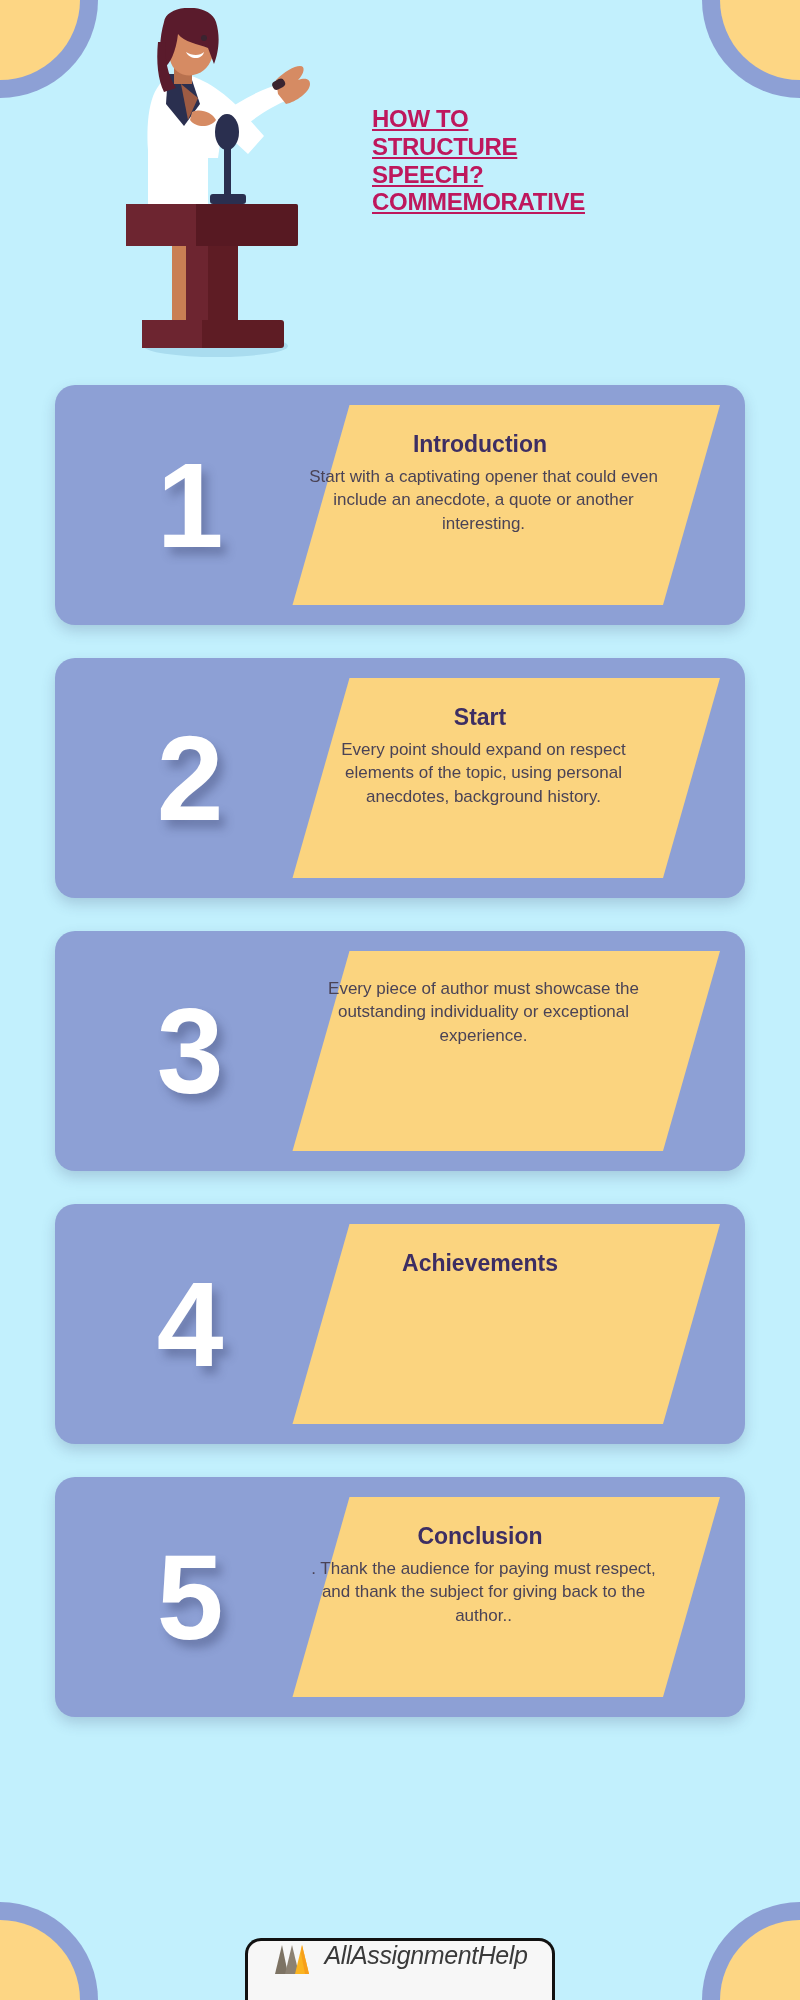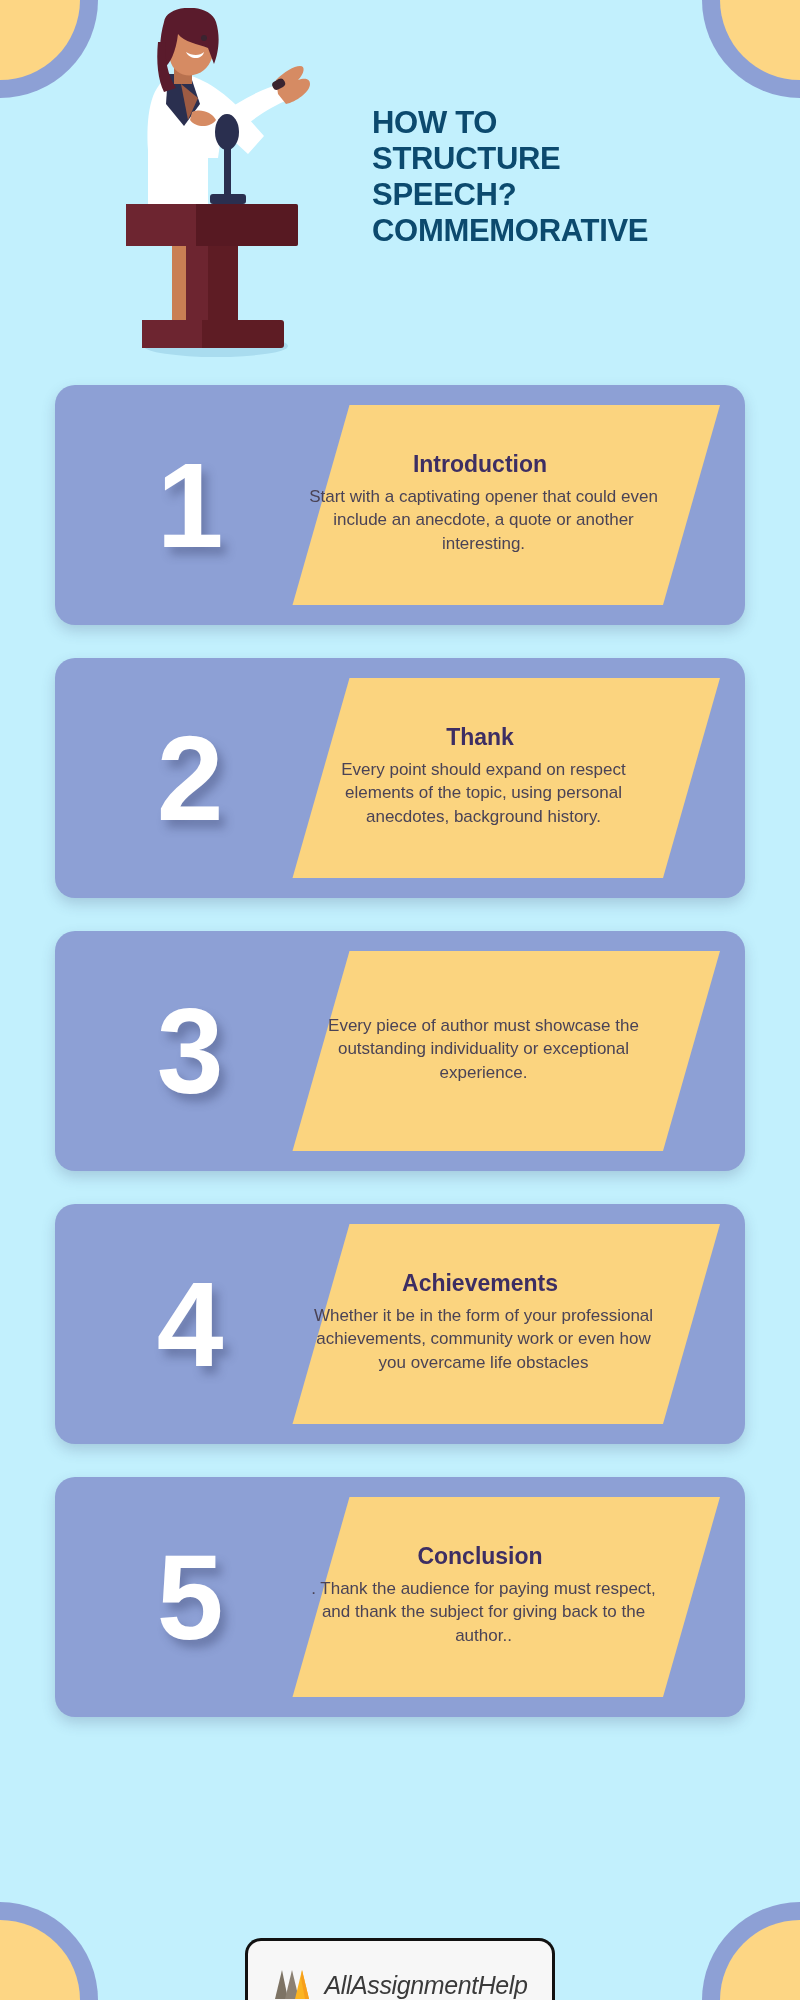--- a/index.html
+++ b/index.html
@@ -34,23 +34,24 @@
   .corner.br .ring { bottom:-98px; right:-98px; }
   .corner.br .fill { bottom:-80px; right:-80px; }
 
   
   .header {
     position:absolute; top:0; left:0; width:800px; height:372px;
   }
   .illustration { position:absolute; left:88px; top:8px; width:250px; height:350px; }
   .page-title {
     position:absolute; left:372px; top:105px; width:420px;
-    color:#0c4a6e;
-    font-size:31px; font-weight:bold; line-height:1.16;
+    color:#be185d;
+    font-size:24px; font-weight:bold; line-height:1.16;
     letter-spacing:-0.3px;
+    text-decoration:underline;
   }
   .page-title .ln { display:block; }
 
   
   .steps { position:absolute; top:385px; left:0; width:800px; }
   .step {
     position:relative;
     width:690px;
     margin:0 auto 33px auto;
     height:240px;
@@ -73,24 +74,24 @@
     position:absolute;
     left:190px; top:20px;
     width:475px; height:200px;
     background:#fbd47f;
     z-index:2;
     clip-path:polygon(22% 0, 100% 0, 88% 100%, 10% 100%);
     filter:drop-shadow(-7px 5px 7px rgba(50,45,80,0.42));
   }
   .step-content {
     position:absolute;
-    left:245px; top:27px;
+    left:245px; top:46px;
     width:360px; height:182px;
     z-index:4;
-    display:flex; flex-direction:column; align-items:center; justify-content:center;
+    display:flex; flex-direction:column; align-items:center; justify-content:flex-start;
     text-align:center;
   }
   .step-title {
     color:#3d2e63;
     font-size:23px; font-weight:bold; line-height:1.2;
     margin-bottom:6px;
   }
   .step-desc {
     color:#4a4356;
     font-size:17px; line-height:1.38;margin-left:7px;
@@ -100,21 +101,21 @@
   .footer {
     position:absolute; left:0; bottom:0; width:800px; height:90px;
     display:flex; align-items:flex-end; justify-content:center;
   }
   .footer-badge {
     width:310px; height:62px;
     background:#f7f7f7;
     border-radius:16px 16px 0 0;
     border:3px solid #111111;
     border-bottom:none;
-    display:flex; align-items:flex-end; justify-content:center;
+    display:flex; align-items:flex-start; justify-content:center;
     gap:12px;
   }
   .brand-name {
     color:#3a3a3a;
     font-size:25px; font-style:italic; font-weight:normal;
     letter-spacing:-0.4px;
   }
 </style>
 </head>
 <body>
@@ -194,41 +195,40 @@
       <div class="step-title">Introduction</div>
       <div class="step-desc">Start with a captivating opener that could even include an anecdote, a quote or another interesting.</div>
     </div>
   </div>
 
   <div class="step">
     <div class="step-base"></div>
     <div class="step-panel"></div>
     <div class="step-number">2</div>
     <div class="step-content">
-      <div class="step-title">Thank</div>
+      <div class="step-title">Start</div>
       <div class="step-desc">Every point should expand on respect elements of the topic, using personal anecdotes, background history.</div>
     </div>
   </div>
 
   <div class="step">
     <div class="step-base"></div>
     <div class="step-panel"></div>
     <div class="step-number">3</div>
     <div class="step-content">
       <div class="step-desc">Every piece of author must showcase the outstanding individuality or exceptional experience.</div>
     </div>
   </div>
 
   <div class="step">
     <div class="step-base"></div>
     <div class="step-panel"></div>
     <div class="step-number">4</div>
     <div class="step-content">
       <div class="step-title">Achievements</div>
-      <div class="step-desc">Whether it be in the form of your professional achievements, community work or even how you overcame life obstacles</div>
     </div>
   </div>
 
   <div class="step">
     <div class="step-base"></div>
     <div class="step-panel"></div>
     <div class="step-number">5</div>
     <div class="step-content">
       <div class="step-title">Conclusion</div>
       <div class="step-desc">. Thank the audience for paying must respect, and thank the subject for giving back to the author..</div>

